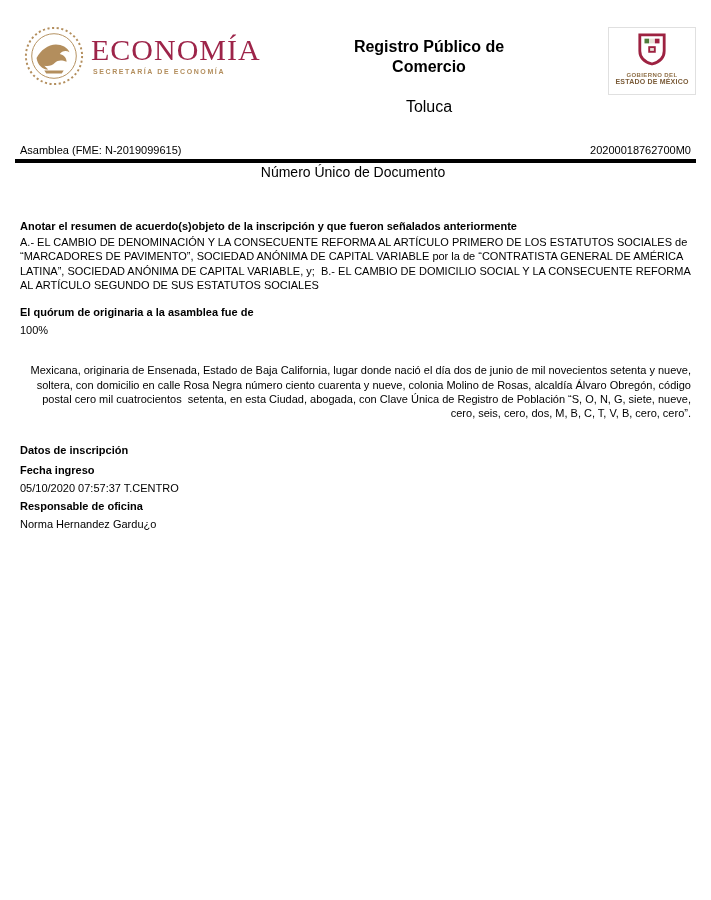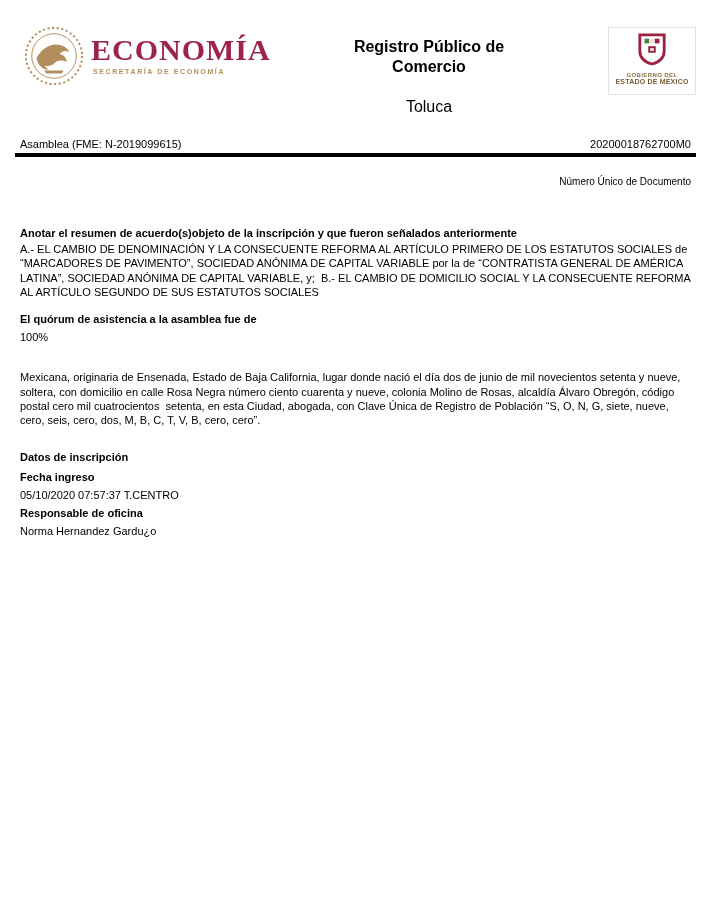--- a/index.html
+++ b/index.html
@@ -12,21 +12,21 @@
   }
   .page { width:711px; height:900px; background:#fff; padding:0 15px; }
 
   
   .hdr { display:flex; align-items:flex-start; padding-top:25px; }
   .econ-logo { display:flex; align-items:flex-start; width:235px; padding-left:8px; }
   .econ-seal { width:62px; height:62px; flex:0 0 auto; }
   .econ-text { margin-left:6px; padding-top:10px; }
   .econ-wordmark {
     font-family:"Liberation Serif","DejaVu Serif",serif;
-    font-weight:bold; font-size:30px; line-height:30px;
+    font-weight:normal; font-size:30px; line-height:30px;
     color:#9D2449; letter-spacing:1px;
   }
   .econ-sub {
     font-size:7px; font-weight:bold; color:#B38E5D;
     letter-spacing:1.6px; margin-top:3px; padding-left:2px;
   }
   .hdr-center { flex:1; text-align:center; padding-top:12px; }
   .doc-title {
     font-size:16px; font-weight:bold; line-height:20px;
     max-width:185px; margin:0 auto;
@@ -35,34 +35,34 @@
   .edomex-box {
     width:88px; height:68px; flex:0 0 auto; margin-top:2px;
     border:1px solid #e0e0e0; text-align:center; padding-top:4px;
   }
   .edomex-box svg { width:30px; height:34px; }
   .edomex-l1 { font-size:6px; font-weight:bold; color:#8F6F46; letter-spacing:.4px; margin-top:2px; }
   .edomex-l2 { font-size:7px; font-weight:bold; color:#7A5B38; letter-spacing:.2px; }
 
   
   .ref-row { display:flex; justify-content:space-between; align-items:flex-start;
-             font-size:11px; margin-top:22px; padding:0 5px 3px 5px; }
+             font-size:11px; margin-top:28px; padding:0 5px 3px 5px; }
   .rule { border-top:4px solid #000; }
-  .doc-num-label { text-align:right; font-size:10px; margin-top:19px; padding-right:5px; }
+  .doc-num-label { text-align:center; font-size:14px; margin-top:1px; padding-right:5px; }
 
   
   .content { padding:0 5px; }
   .sec-h { font-size:11px; font-weight:bold; line-height:14px; }
   .sec-p { font-size:11px; line-height:14.3px; white-space:pre-wrap; }
   .sec-resumen { margin-top:39px; }
   .sec-resumen .sec-p { margin-top:2px; }
   .sec-quorum { margin-top:13px; }
   .sec-quorum .sec-p { margin-top:4px; }
   .sec-generales { margin-top:26px; }
-  .sec-generales .sec-p { margin-top:2px; }
+  .sec-generales .sec-p { margin-top:2px;text-align:right; }
   .sec-datos { margin-top:22px; }
   .datos-grid { display:flex; margin-top:4px; }
   .datos-col-left { width:448px; }
   .datos-col-right { flex:1; }
   .field-label { font-size:11px; font-weight:bold; line-height:18px; }
   .field-value { font-size:11px; line-height:18px; }
 </style>
 </head>
 <body>
 
@@ -110,21 +110,21 @@
   <div class="doc-num-label">Número Único de Documento</div>
 
   <div class="content">
 
     <div class="sec-resumen">
       <div class="sec-h">Anotar el resumen de acuerdo(s)objeto de la inscripción y que fueron señalados anteriormente</div>
       <div class="sec-p">A.- EL CAMBIO DE DENOMINACIÓN Y LA CONSECUENTE REFORMA AL ARTÍCULO PRIMERO DE LOS ESTATUTOS SOCIALES de “MARCADORES DE PAVIMENTO”, SOCIEDAD ANÓNIMA DE CAPITAL VARIABLE por la de “CONTRATISTA GENERAL DE AMÉRICA LATINA”, SOCIEDAD ANÓNIMA DE CAPITAL VARIABLE, y;  B.- EL CAMBIO DE DOMICILIO SOCIAL Y LA CONSECUENTE REFORMA AL ARTÍCULO SEGUNDO DE SUS ESTATUTOS SOCIALES</div>
     </div>
 
     <div class="sec-quorum">
-      <div class="sec-h">El quórum de asistencia a la asamblea fue de</div>
+      <div class="sec-h">El quórum de originaria a la asamblea fue de</div>
       <div class="sec-p">100%</div>
     </div>
 
     <div class="sec-generales">
       <div class="sec-p">Mexicana, originaria de Ensenada, Estado de Baja California, lugar donde nació el día dos de junio de mil novecientos setenta y nueve, soltera, con domicilio en calle Rosa Negra número ciento cuarenta y nueve, colonia Molino de Rosas, alcaldía Álvaro Obregón, código postal cero mil cuatrocientos  setenta, en esta Ciudad, abogada, con Clave Única de Registro de Población “S, O, N, G, siete, nueve, cero, seis, cero, dos, M, B, C, T, V, B, cero, cero”.</div>
     </div>
 
     <div class="sec-datos">
       <div class="sec-h">Datos de inscripción</div>
       <div class="datos-grid">

